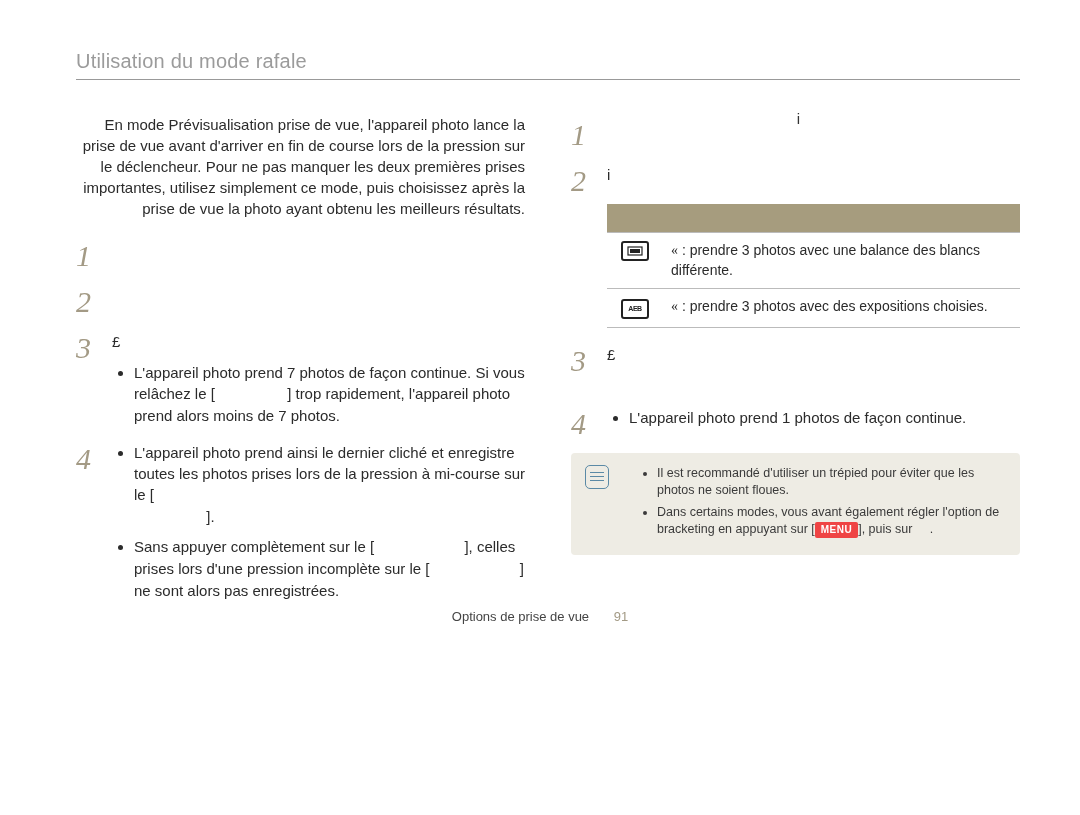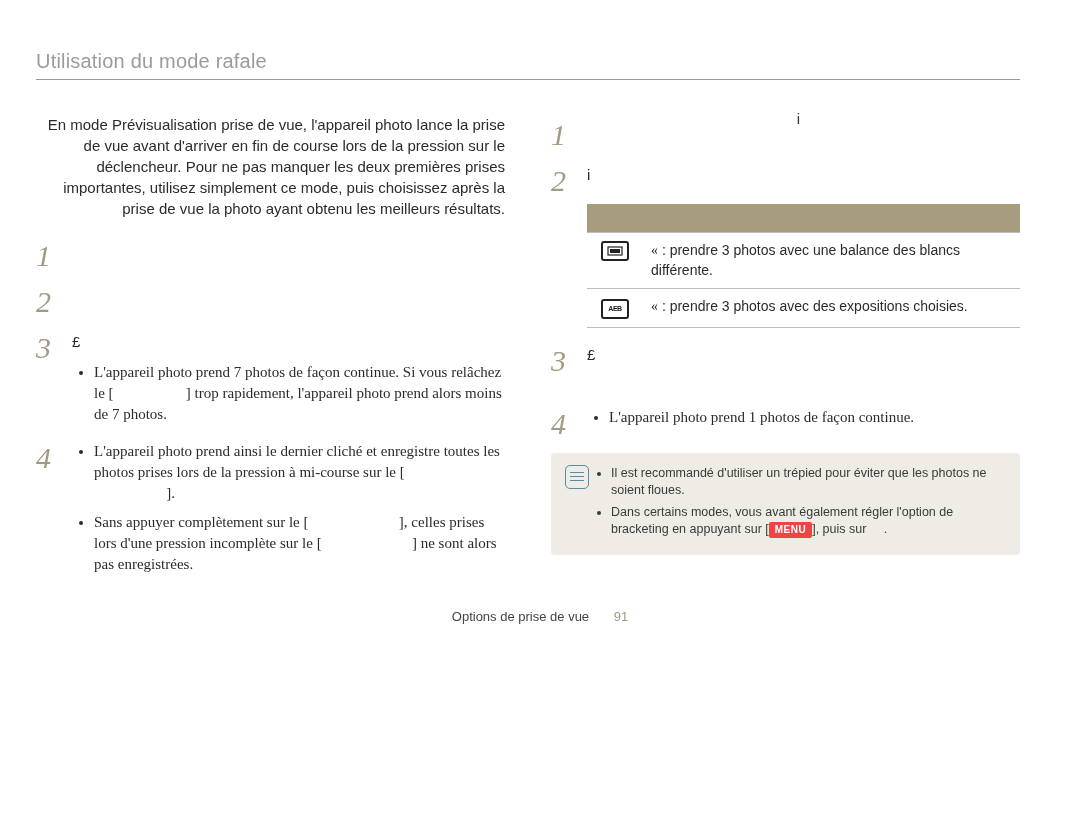--- a/index.html
+++ b/index.html
@@ -9,21 +9,21 @@
     height: 815px;
     background: #ffffff;
     font-family: "Helvetica Neue", Arial, sans-serif;
     color: #333;
   }
   .page {
     position: relative;
     width: 1080px;
     height: 648px;
     box-sizing: border-box;
-    padding: 50px 60px 40px 36px;
+    padding: 50px 60px 40px 76px;
   }
   .header {
     font-size: 20px;
     color: #9b9b9b;
     font-weight: 300;
     letter-spacing: 0.2px;
     padding-bottom: 6px;
     border-bottom: 1px solid #999;
     margin-bottom: 34px;
   }
@@ -67,21 +67,20 @@
     font-weight: 400;
   }
   .glyph {
     display: inline-block;
     font-family: Arial, sans-serif;
   }
   .sub-bullets {
     list-style: disc;
     margin: 10px 0 0 0;
     padding-left: 22px;
-    font-family: Liberation Serif, serif;
   }
   .sub-bullets li {
     margin-bottom: 8px;
   }
   .bracket {
     font-family: monospace;
   }
   
   .opt-table {
     border-collapse: collapse;
@@ -118,21 +117,21 @@
     border-radius: 3px;
     border: 2px solid #222;
     font-size: 8px;
     font-weight: bold;
     color: #222;
     background: #fff;
     box-sizing: border-box;
   }
   .note-box {
     display: flex;
-    gap: 2px;
+    gap: 28px;
     background: #eeece4;
     border-radius: 4px;
     padding: 12px 14px 12px 14px;
     font-size: 12.5px;
     line-height: 1.4;
     color: #3a3a3a;
     margin-top: 12px;
   }
   .note-icon-wrap {
     flex: 0 0 28px;

